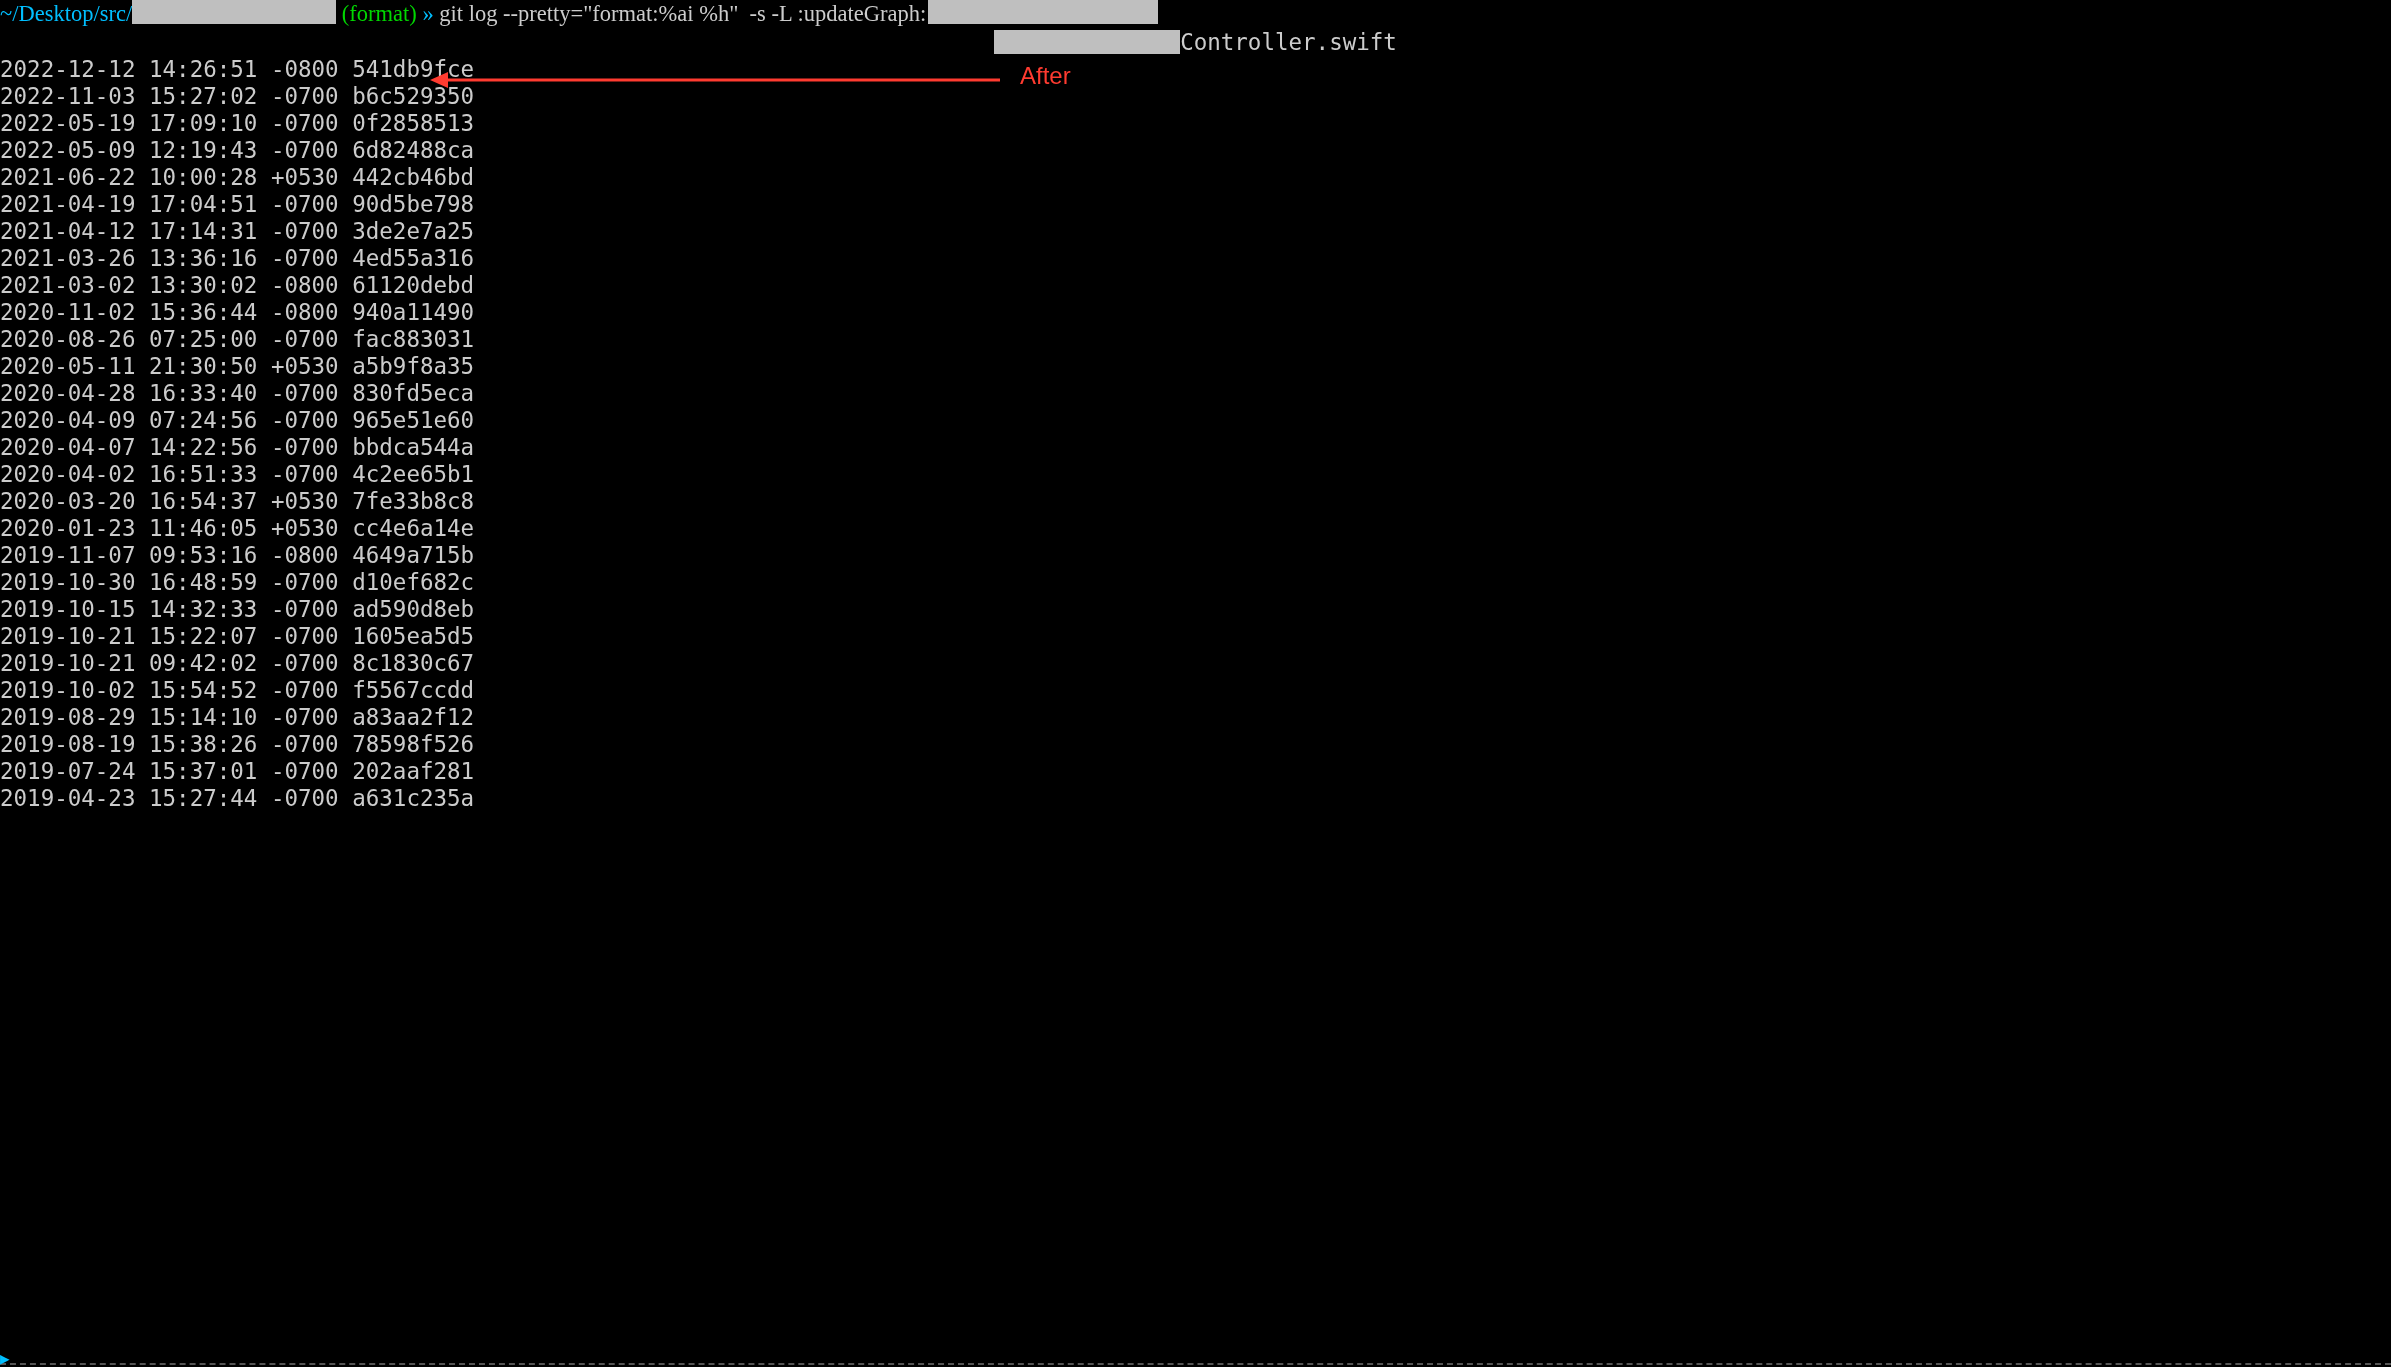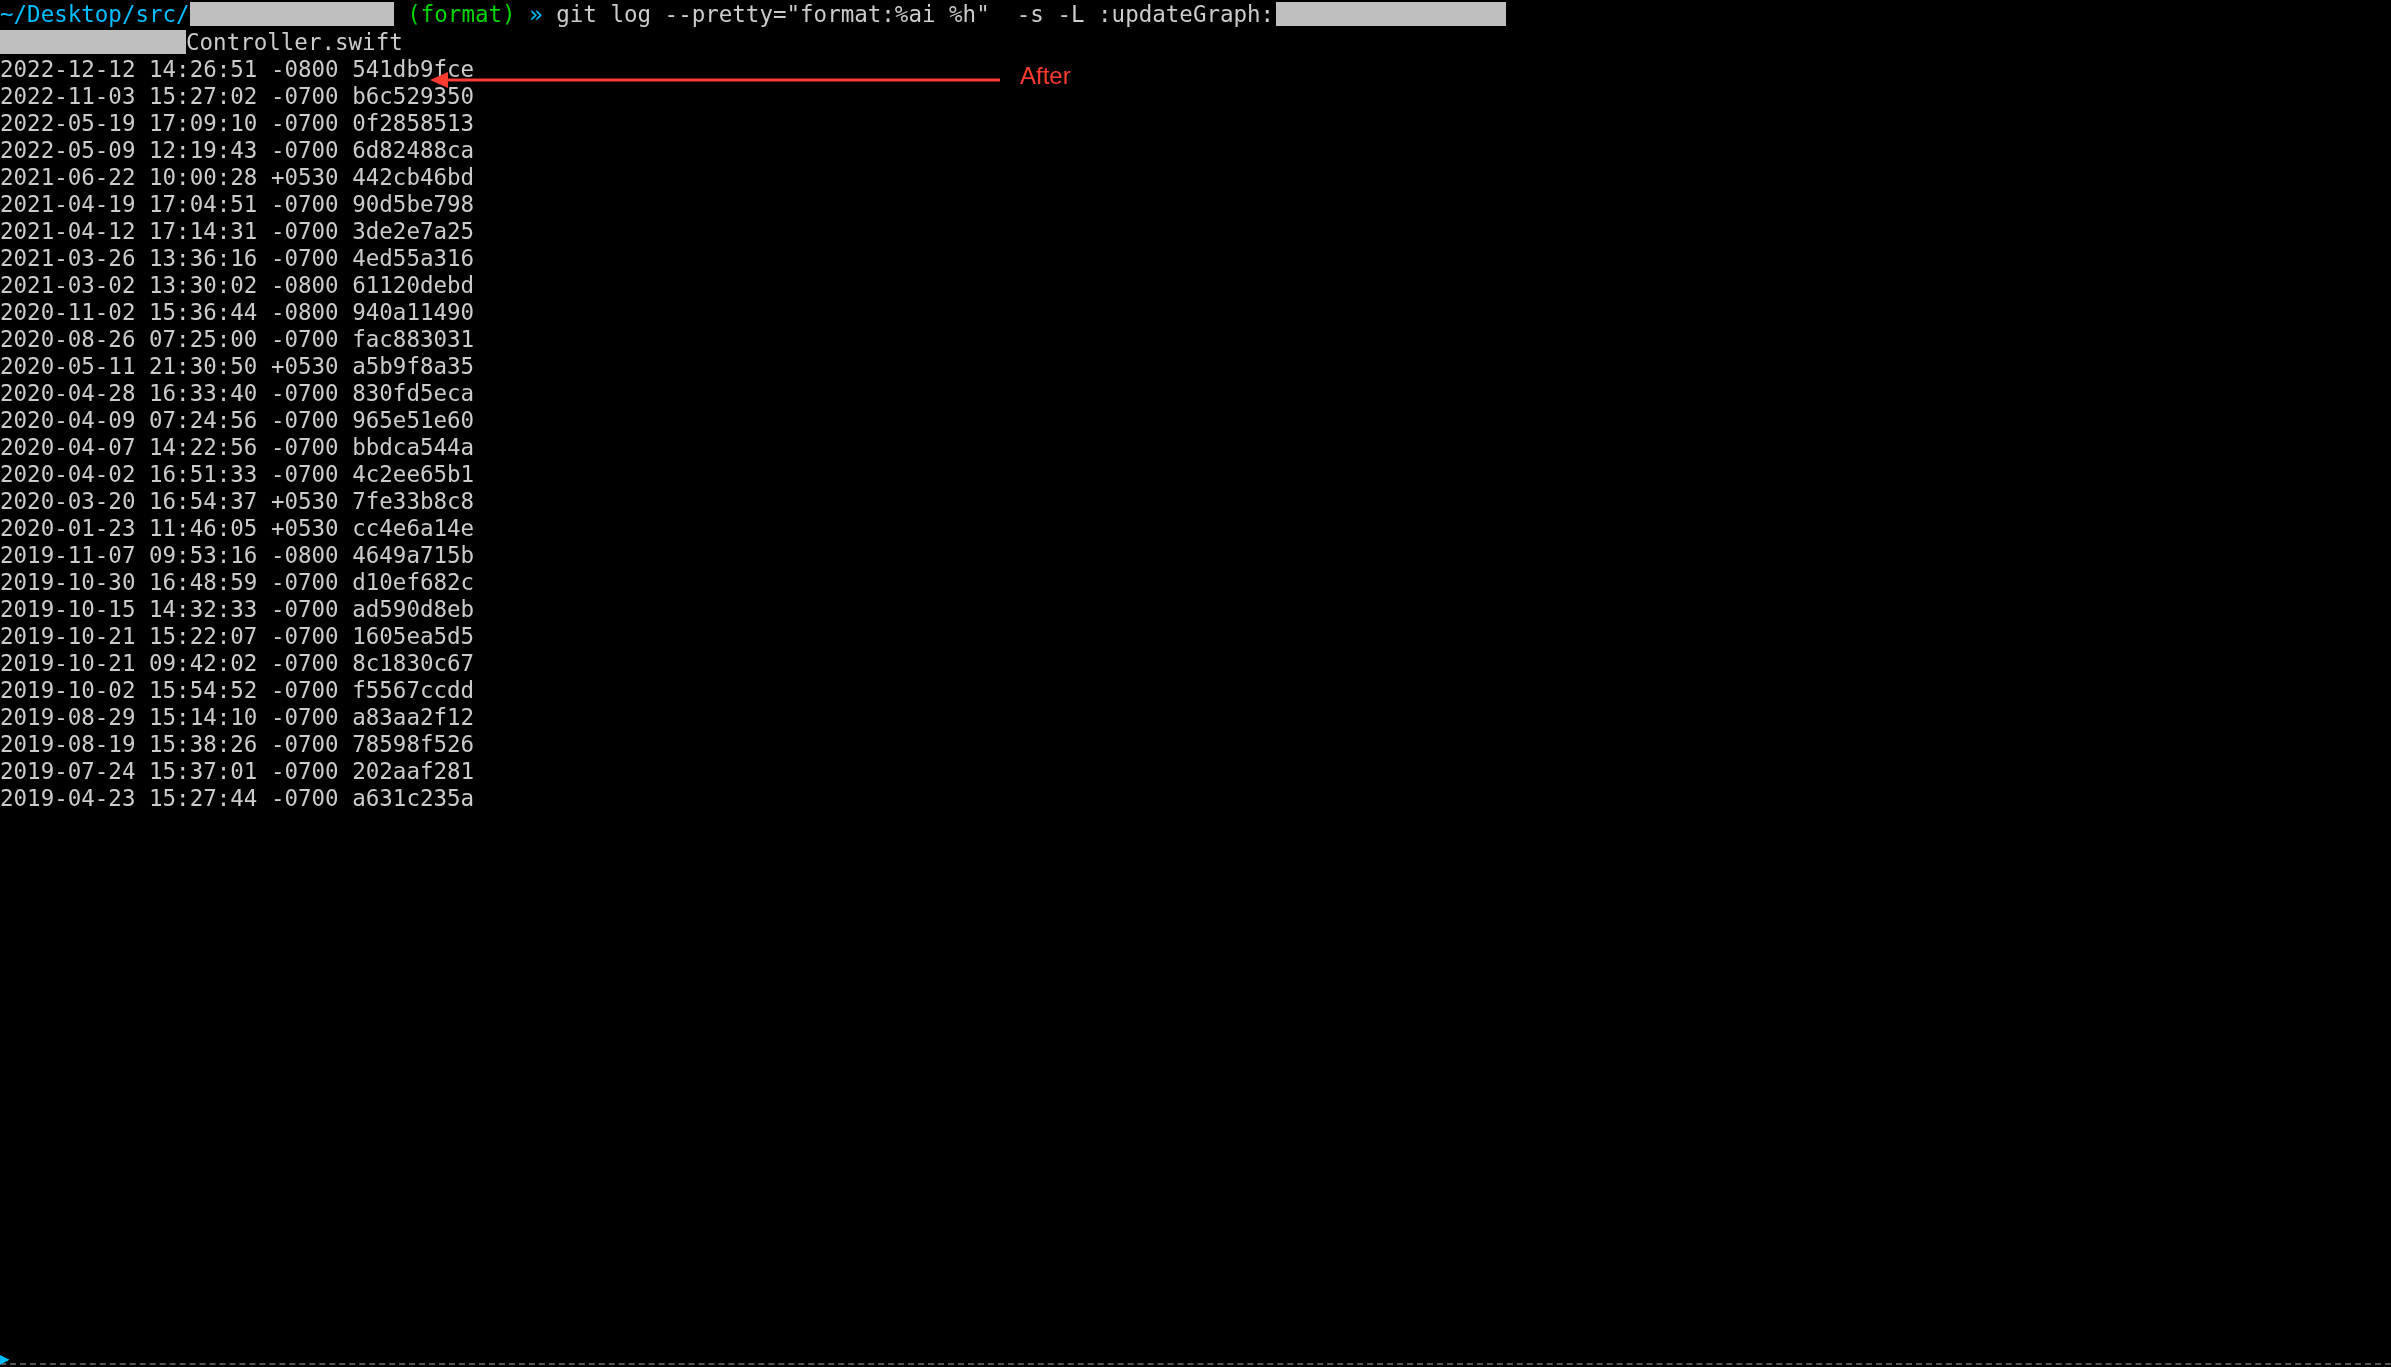--- a/index.html
+++ b/index.html
@@ -11,41 +11,42 @@
     color: #cccccc;
     width: 2391px;
     height: 1367px;
     overflow: hidden;
     position: relative;
   }
 
   .prompt-line {
     white-space: pre;
     display: flex;
-    align-items: center;
     height: 28px;
+    font-family: Liberation Serif, serif;
   }
   .cwd { color: #00bfff; }
   .redact {
     display: inline-block;
     background: #bfbfbf;
     height: 24px;
     vertical-align: middle;
   }
   .branch { color: #00d700; }
   .arrow-sym { color: #00bfff; }
   .cmd { color: #cccccc; }
 
   .wrap-line {
     white-space: pre;
     color: #cccccc;
     margin-left: 0;
     display: flex;
     align-items: center;
     height: 28px;
+    justify-content: center;
   }
   .wrap-redact {
     display: inline-block;
     background: #bfbfbf;
     height: 24px;
     width: 186px;
   }
 
   .log-output {
     white-space: pre;

